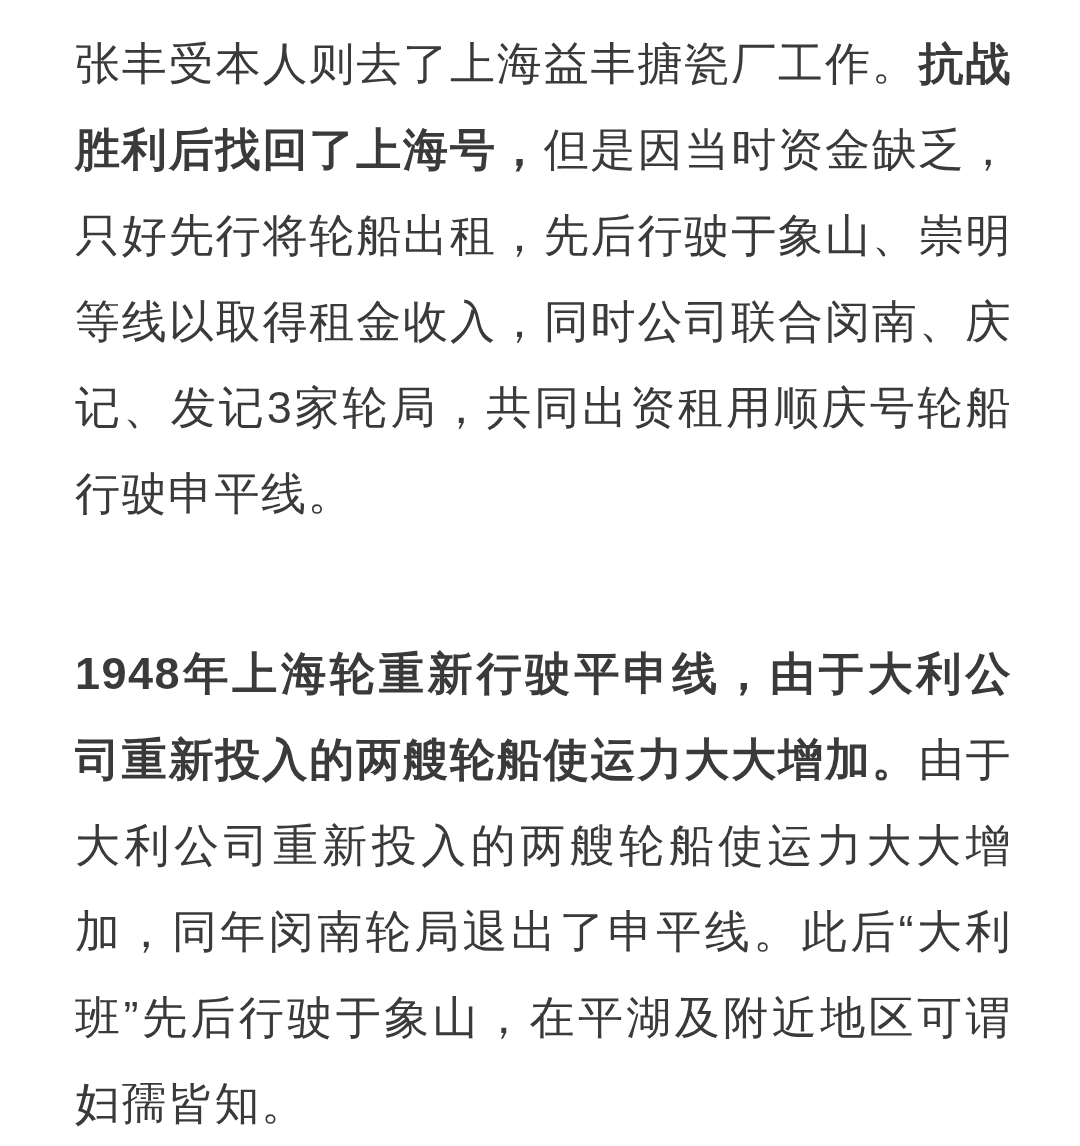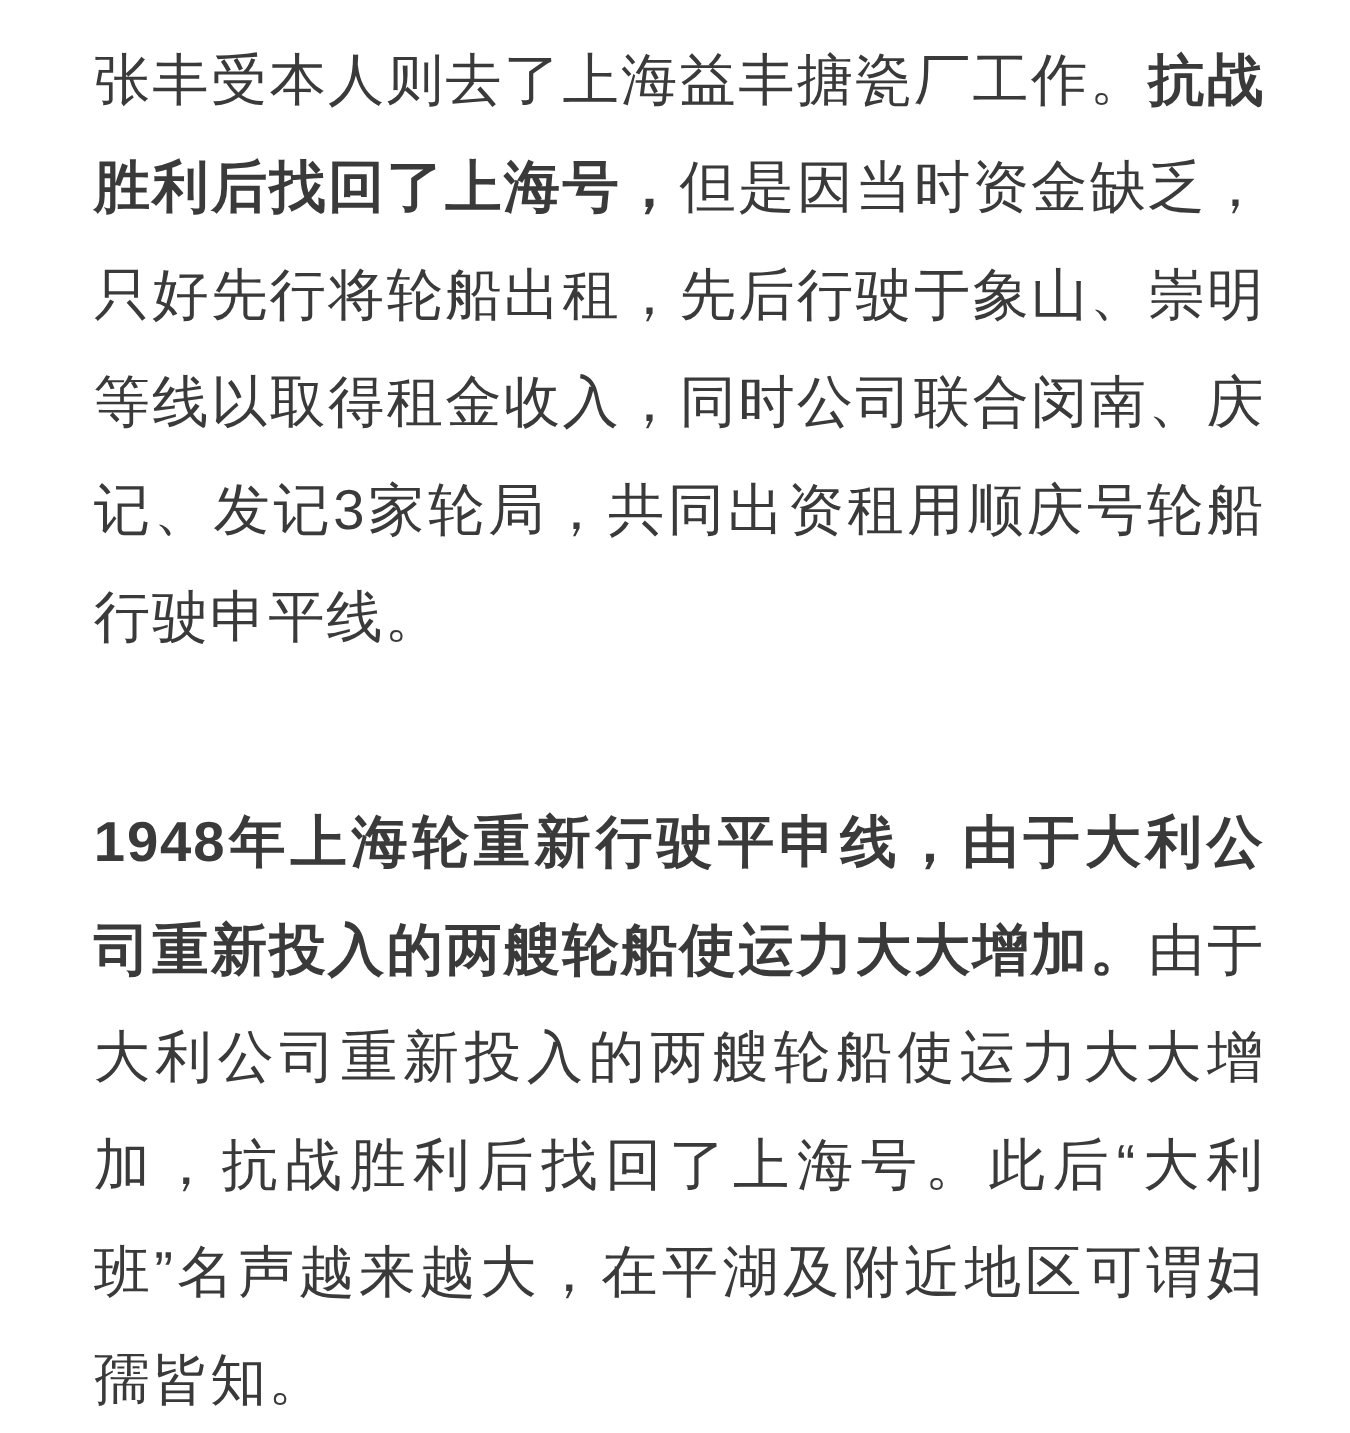--- a/index.html
+++ b/index.html
@@ -31,14 +31,14 @@
   }
   .seg-bold {
     font-weight: 700;
   }
 </style>
 </head>
 <body style="background: rgb(255, 255, 255);">
 
 <main class="article" id="article-root" style="color: rgb(58, 58, 58);">
     <p><span>张丰受本人则去了上海益丰搪瓷厂工作。</span><span class="seg-bold">抗战胜利后找回了上海号，</span><span>但是因当时资金缺乏，只好先行将轮船出租，先后行驶于象山、崇明等线以取得租金收入，同时公司联合闵南、庆记、发记3家轮局，共同出资租用顺庆号轮船行驶申平线。</span></p>
-    <p><span class="seg-bold">1948年上海轮重新行驶平申线，由于大利公司重新投入的两艘轮船使运力大大增加。</span><span>由于大利公司重新投入的两艘轮船使运力大大增加，抗战胜利后找回了上海号。此后“大利班”名声越来越大，在平湖及附近地区可谓妇孺皆知。</span></p>
+    <p><span class="seg-bold">1948年上海轮重新行驶平申线，由于大利公司重新投入的两艘轮船使运力大大增加。</span><span>由于大利公司重新投入的两艘轮船使运力大大增加，同年闵南轮局退出了申平线。此后“大利班”先后行驶于象山，在平湖及附近地区可谓妇孺皆知。</span></p>
   </main>
 
 </body></html>

